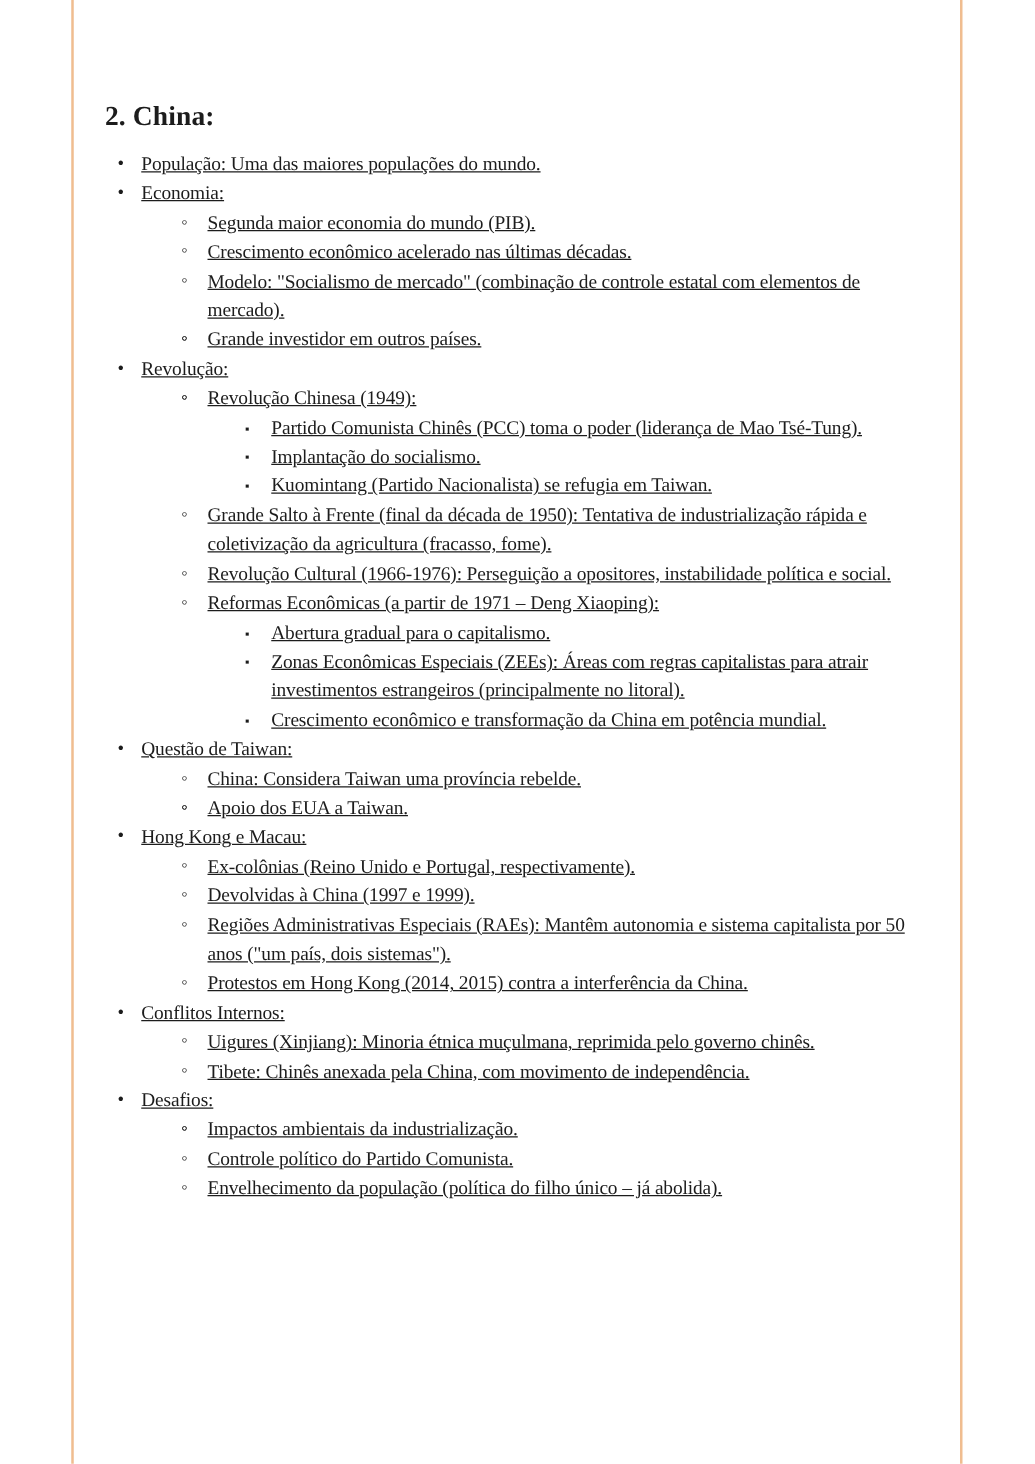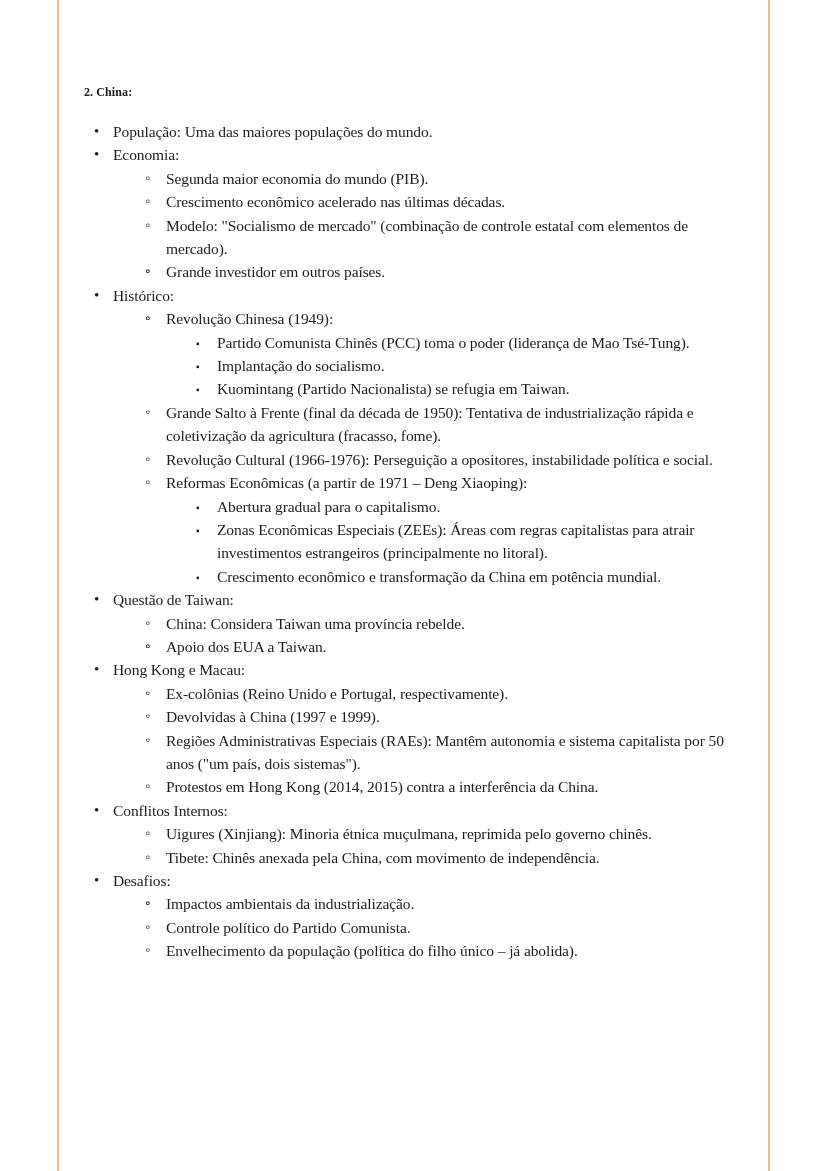--- a/index.html
+++ b/index.html
@@ -15,40 +15,40 @@
   }
   .margin-rule.left  { left: 57px; }
   .margin-rule.right { left: 768px; }
   .content {
     position: absolute;
     left: 84px; top: 82px;
     width: 668px;
   }
   .heading {
     margin: 0;
-    font-size: 12px;
+    font-size: 22px;
     font-weight: bold;
     line-height: 21px;
     letter-spacing: 0.1px;
   }
   .outline { margin-top: 17px; }
   .row {
     position: relative;
     font-size: 15.5px;
     line-height: 23.4px;
     letter-spacing: -0.1px;
   }
   .row .marker { position: absolute; top: 0; }
   .lvl1 { padding-left: 29px; }
   .lvl1 .marker { left: 10px; font-size: 15px; }
   .lvl2 { padding-left: 82px; }
   .lvl2 .marker { left: 61px; font-size: 14.5px; }
   .lvl3 { padding-left: 133px; }
   .lvl3 .marker { left: 112px; font-size: 10px; top: 1px; }
-  .txt { display: block; }
+  .txt { display: block; text-decoration: underline; }
 </style>
 </head>
 <body style="background: rgb(255, 255, 255); color: rgb(28, 28, 28);">
 
 <div class="page">
   <div class="margin-rule left" style="background: rgb(240, 189, 144);"></div>
   <div class="margin-rule right" style="background: rgb(240, 189, 144);"></div>
   <div class="content">
     <h2 class="heading">2. China:</h2>
     <div class="outline">
@@ -74,21 +74,21 @@
         </div>
         <div class="row lvl2">
           <span class="marker">◦</span>
         </div>
         <div class="row lvl2">
           <span class="marker">◦</span>
           <span class="txt">Grande investidor em outros países.</span>
         </div>
         <div class="row lvl1">
           <span class="marker">•</span>
-          <span class="txt">Histórico:</span>
+          <span class="txt">Revolução:</span>
         </div>
         <div class="row lvl2">
           <span class="marker">◦</span>
         </div>
         <div class="row lvl2">
           <span class="marker">◦</span>
           <span class="txt">Revolução Chinesa (1949):</span>
         </div>
         <div class="row lvl3">
           <span class="marker">▪</span>

